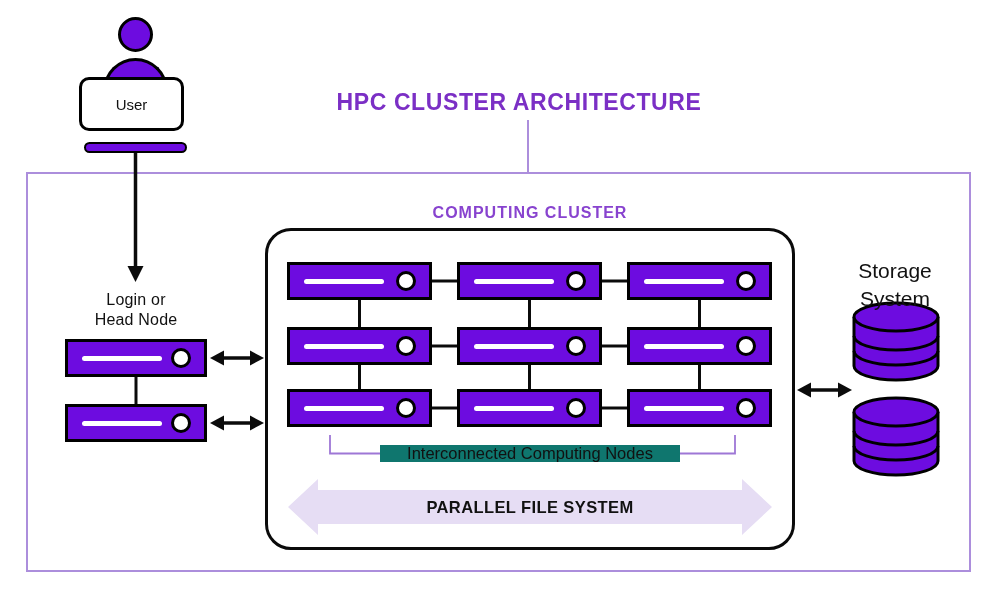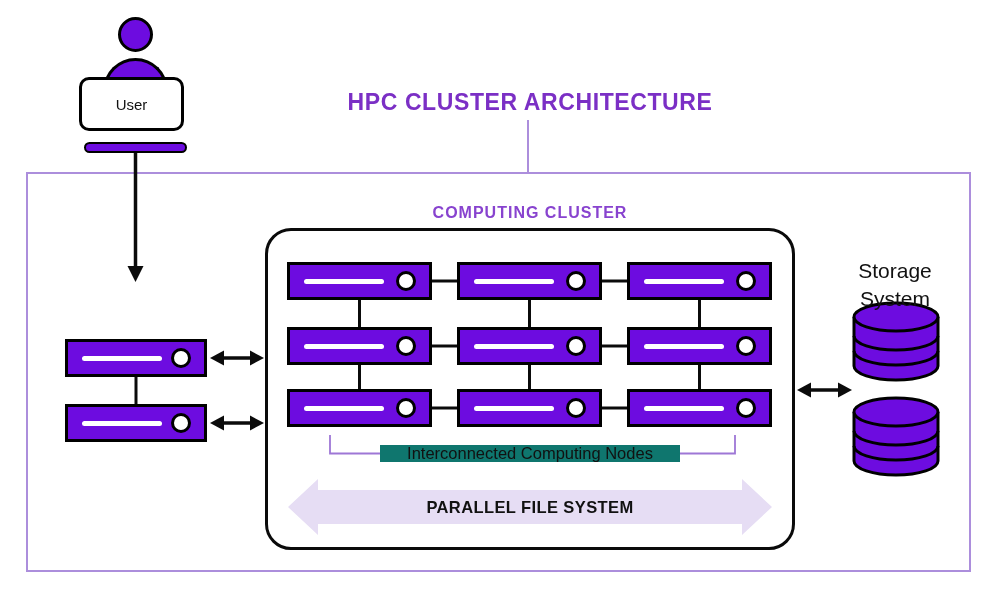--- a/index.html
+++ b/index.html
@@ -4,21 +4,21 @@
 <style>
   html,body{margin:0;padding:0;background:#ffffff;}
   .stage{
     position:relative;width:1000px;height:600px;background:#ffffff;overflow:hidden;
     font-family:"Liberation Sans",sans-serif;color:#111;
   }
   .abs{position:absolute;}
 
   
   .title{
-    left:250px;top:89px;width:560px;text-align:center;
+    left:239px;top:89px;width:560px;text-align:center;
     font-size:23px;font-weight:bold;letter-spacing:.6px;color:#7B2FC5;z-index:4;
   }
 
   
   .outer-box{
     left:26px;top:172px;width:945px;height:400px;
     border:2px solid #AC8EDC;box-sizing:border-box;z-index:0;background:#fff;
   }
   .cluster-box{
     left:265px;top:228px;width:530px;height:322px;background:#fff;
@@ -82,20 +82,22 @@
   <div class="abs cluster-box"></div>
   <div class="abs cluster-label">COMPUTING CLUSTER</div>
 
   <div class="abs user-shoulders"></div>
   <div class="abs user-head"></div>
   <div class="abs laptop">
     <span>User</span>
   </div>
   <div class="abs laptop-base"></div>
 
+  <div class="abs login-label">Login or
+Head Node</div>
   <div class="server login1">
     <div class="bar"></div>
     <div class="dot"></div>
   </div>
   <div class="server login2">
     <div class="bar"></div>
     <div class="dot"></div>
   </div>
 
   <div>

